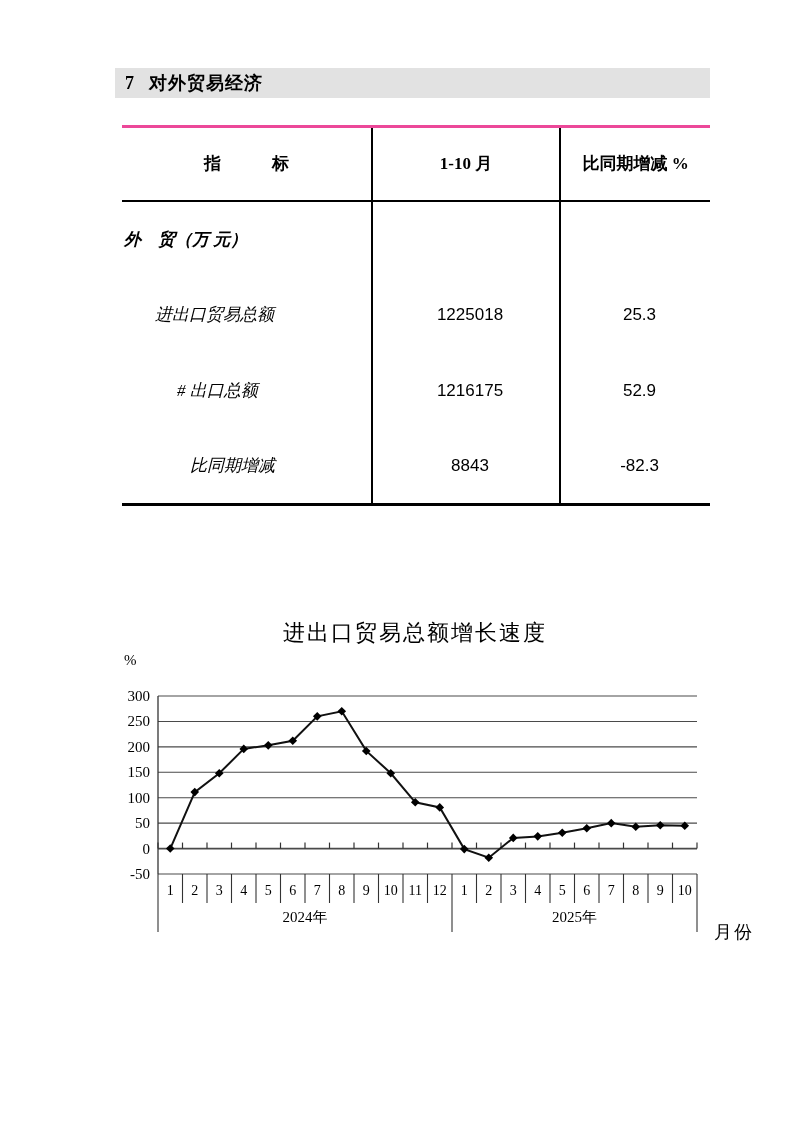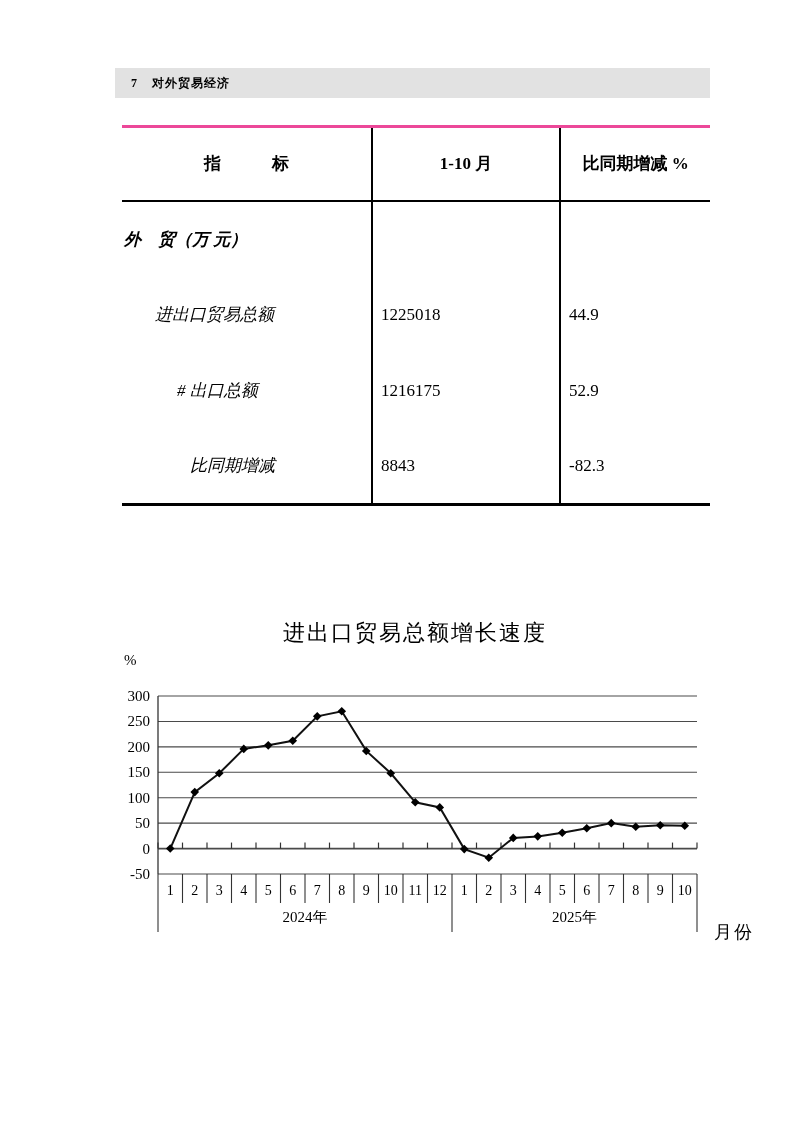--- a/index.html
+++ b/index.html
@@ -2,34 +2,34 @@
 <html><head>
 <meta charset="utf-8">
 <style>
   * { margin:0; padding:0; box-sizing:border-box; }
   body { background:#ffffff; font-family:"Liberation Serif","DejaVu Serif",serif; color:#000; }
   .page { position:relative; width:793px; height:1122px; background:#ffffff; overflow:hidden; }
 
   
   .section-header {
     position:absolute; left:115px; top:68px; width:595px; height:30px;
-    background:#e2e2e2; line-height:30px; font-size:12px; font-weight:bold;
-    padding-left:16px; letter-spacing:1px;
+    background:#e2e2e2; line-height:30px; font-size:18px; font-weight:bold;
+    padding-left:10px; letter-spacing:1px;
   }
   .section-header .num { margin-right:14px; }
 
   
   table.stats { position:absolute; left:122px; top:125px; width:588px;
     border-collapse:collapse; table-layout:fixed;
     border-top:3px solid #ec4899; border-bottom:3px solid #000; font-size:17px; }
   table.stats th, table.stats td { vertical-align:middle; white-space:pre; overflow:hidden; }
   table.stats thead th { height:74px; border-bottom:2px solid #000; font-weight:bold; text-align:center; }
   table.stats tbody td { height:76px; }
   td.v, th.v { border-left:2px solid #000; }
-  td.val { padding-left:8px; text-align:left; font-family:Liberation Serif, serif; }
+  td.val { padding-left:8px; text-align:center; font-family:Liberation Sans, sans-serif; }
   td.lbl { padding-left:2px;font-style:italic; }
   tr.r0 td.lbl { font-weight:bold; }
   tr.r1 td.lbl { padding-left:33px; }
   tr.r2 td.lbl { padding-left:55px; }
   tr.r3 td.lbl { padding-left:68px; }
 
   
   .chart-title { position:absolute; left:120px; top:618px; width:590px;
     text-align:center; font-size:22px; font-weight:normal; letter-spacing:2px; }
   .y-unit { position:absolute; left:124px; top:652px; font-size:15px; }
@@ -61,21 +61,21 @@
     </thead>
     <tbody>
       <tr class="r0">
         <td class="lbl">外　贸（万 元）</td>
         <td class="v val"></td>
         <td class="v val"></td>
       </tr>
       <tr class="r1">
         <td class="lbl">进出口贸易总额</td>
         <td class="v val">1225018</td>
-        <td class="v val">44.9</td>
+        <td class="v val">25.3</td>
       </tr>
       <tr class="r2">
         <td class="lbl"># 出口总额</td>
         <td class="v val">1216175</td>
         <td class="v val">52.9</td>
       </tr>
       <tr class="r3">
         <td class="lbl">比同期增减</td>
         <td class="v val">8843</td>
         <td class="v val">-82.3</td>

